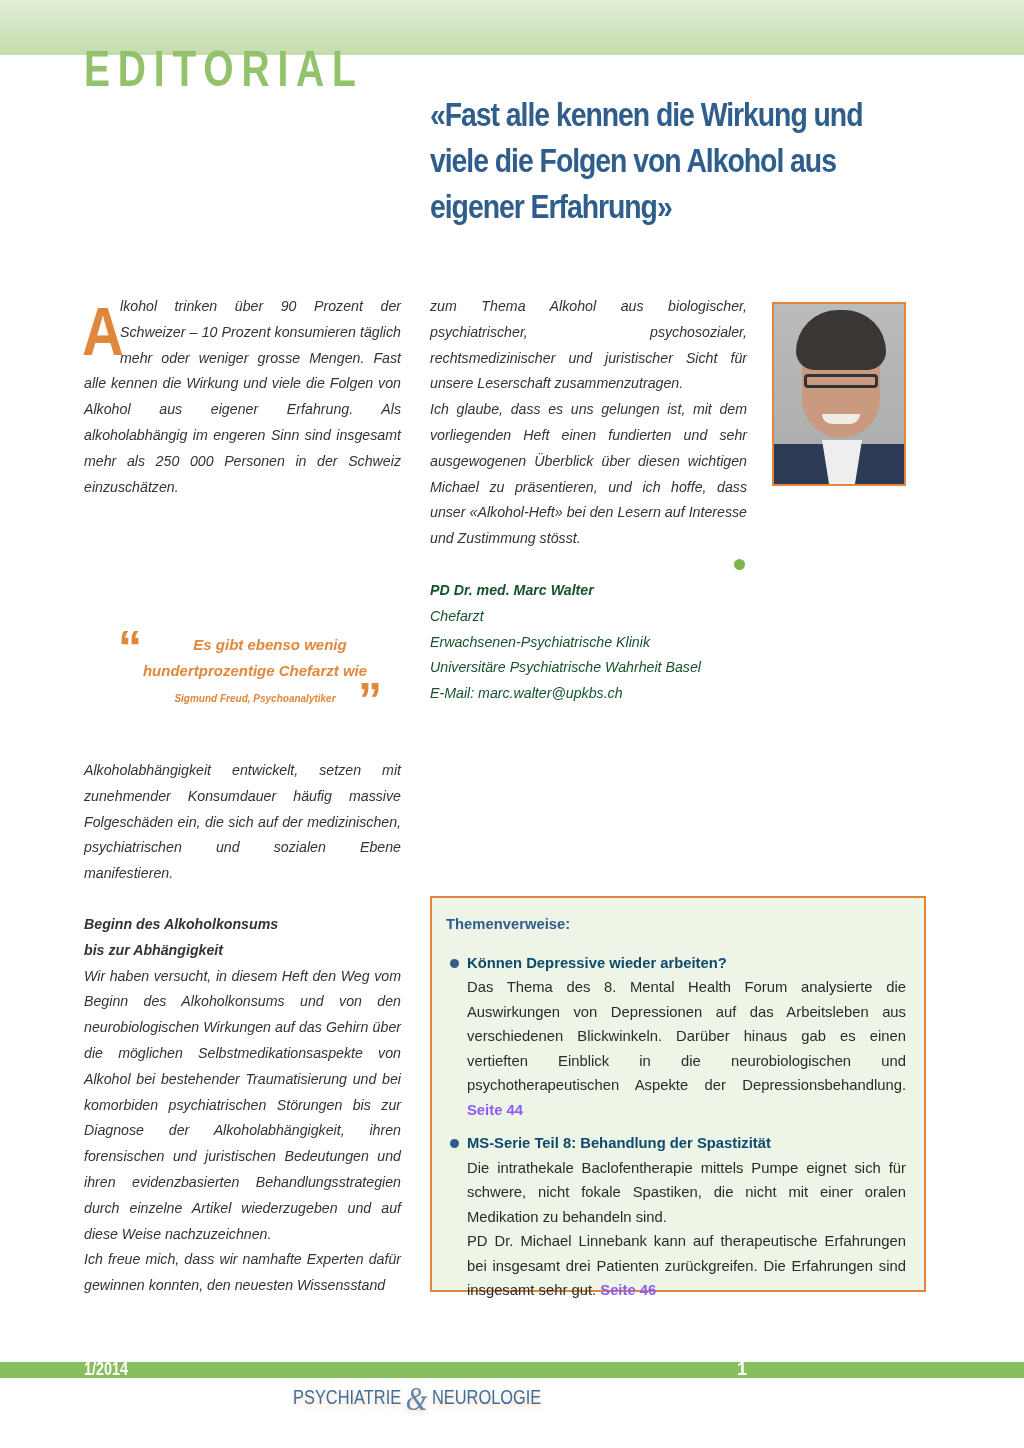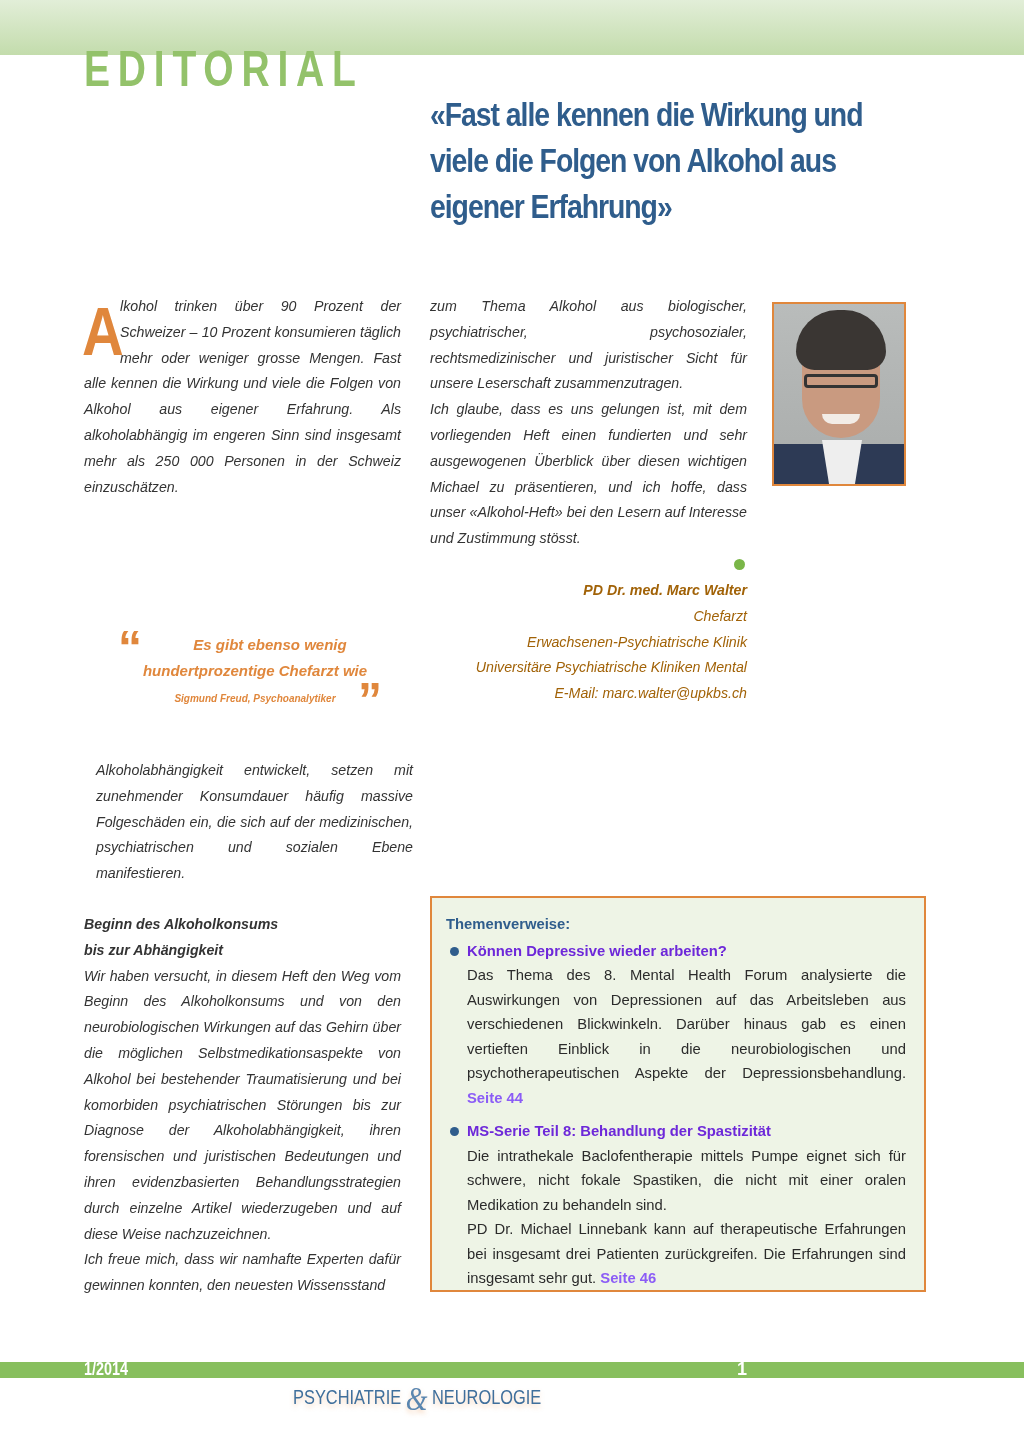--- a/index.html
+++ b/index.html
@@ -26,21 +26,21 @@
     letter-spacing: -1.2px;
     transform: scaleX(0.86); transform-origin: left top;
   }
   .col {
     position: absolute; font-style: italic; font-size: 14.2px; line-height: 25.8px;
     color: #333;
     text-align: justify;
   }
   .col p { margin: 0; }
   .col-left-a { left: 84px; top: 294px; width: 317px; }
-  .col-left-b { left: 96px; top: 758px; width: 317px; }
+  .col-left-b { left: 84px; top: 758px; width: 317px; }
   .col-left-c { left: 84px; top: 912px; width: 317px; }
   .col-mid { left: 430px; top: 294px; width: 317px; }
   .dropcap {
     float: left; font-style: normal; font-weight: bold; color: #e0873c;
     font-size: 68px; line-height: 58px; margin: 8px 4px 0 -2px;
     transform: scaleX(0.85); transform-origin: left top; width: 34px;
   }
   .subhead { font-weight: bold; }
   .end-dot {
     display: inline-block; width: 11px; height: 11px; border-radius: 50%;
@@ -54,45 +54,45 @@
   .quote .q-open {
     position: absolute; left: 8px; top: -8px; font-size: 48px; line-height: 48px; font-style: normal;
   }
   .quote .q-close {
     position: absolute; right: 18px; top: 44px; font-size: 48px; line-height: 48px; font-style: normal;
   }
   .quote .q-line { display: block; }
   .quote .q-author { display: block; font-size: 10px; margin-top: 2px; }
   .signature {
     position: absolute; left: 430px; top: 578px; width: 317px;
-    text-align: right; font-style: italic; font-size: 14.2px; line-height: 25.8px; color: #a16207;
+    font-style: italic; font-size: 14.2px; line-height: 25.8px; color: #14532d;
   }
   .signature .sig-name { font-weight: bold; display: block; }
   .signature span { display: block; }
   .portrait {
     position: absolute; left: 772px; top: 302px; width: 134px; height: 184px;
     border: 2px solid #e0873c; box-sizing: border-box;
     background: linear-gradient(to bottom, #b9bcbb 0%, #a9acab 100%);
     overflow: hidden;
   }
   .portrait .hair { position: absolute; left: 22px; top: 6px; width: 90px; height: 60px; border-radius: 45px 45px 20px 20px; background: #3a3633; }
   .portrait .face { position: absolute; left: 28px; top: 24px; width: 78px; height: 110px; border-radius: 40px 40px 44px 44px; background: #c99a80; }
   .portrait .glasses { position: absolute; left: 30px; top: 70px; width: 74px; height: 14px; border: 3px solid #333; border-radius: 4px; box-sizing: border-box; }
   .portrait .smile { position: absolute; left: 48px; top: 110px; width: 38px; height: 10px; border-radius: 0 0 20px 20px; background: #f2ece6; }
   .portrait .jacket { position: absolute; left: 0; top: 140px; width: 134px; height: 50px; background: #2d3a55; }
   .portrait .shirt { position: absolute; left: 48px; top: 136px; width: 40px; height: 50px; background: #eeeeee; clip-path: polygon(0 0, 100% 0, 80% 100%, 20% 100%); }
   .themes-box {
     position: absolute; left: 430px; top: 896px; width: 496px; height: 396px;
     border: 2px solid #e0873c; box-sizing: border-box; background: #eef4e6;
     padding: 14px 18px 0 14px; font-size: 14.8px; line-height: 24.5px; color: #2b2b2b;
   }
-  .themes-title { color: #2f5d8c; font-weight: bold; margin-bottom: 2px; }
+  .themes-title { color: #2f5d8c; font-weight: bold; margin-bottom: 14px; }
   .theme-item { position: relative; padding-left: 21px; margin-bottom: 9px; text-align: justify; }
   .theme-bullet { position: absolute; left: 4px; top: 8px; width: 9px; height: 9px; border-radius: 50%; background: #2f5d8c; }
-  .theme-head { color: #6d28d9; font-weight: bold; display: block; }
+  .theme-head { color: #0c4a6e; font-weight: bold; display: block; }
   .theme-link { color: #8b5cf6; font-weight: bold; }
   .footer-bar {
     position: absolute; left: 0; top: 1362px; width: 1024px; height: 16px; background: #88bf5e;
   }
   .footer-issue {
     position: absolute; left: 84px; top: 1359px; color: #ffffff; font-weight: bold; font-size: 18px;
     line-height: 20px; transform: scaleX(0.8); transform-origin: left top;
   }
   .footer-page {
     position: absolute; left: 737px; top: 1359px; color: #ffffff; font-weight: bold; font-size: 18px; line-height: 20px;
@@ -147,21 +147,21 @@
   <div class="face"></div>
   <div class="hair"></div>
   <div class="glasses"></div>
   <div class="smile"></div>
 </div>
 
 <div class="signature">
   <span class="sig-name">PD Dr. med. Marc Walter</span>
   <span>Chefarzt</span>
   <span>Erwachsenen-Psychiatrische Klinik</span>
-  <span>Universitäre Psychiatrische Kliniken Mental</span>
+  <span>Universitäre Psychiatrische Wahrheit Basel</span>
   <span>E-Mail: marc.walter@upkbs.ch</span>
 </div>
 
 <div class="themes-box">
   <div class="themes-title">Themenverweise:</div>
   <div class="theme-item">
     <span class="theme-bullet"></span>
     <span class="theme-head">Können Depressive wieder arbeiten?</span>
     <span>Das Thema des 8. Mental Health Forum analysierte die Auswirkungen von Depressionen auf das Arbeitsleben aus verschiedenen Blickwinkeln. Darüber hinaus gab es einen vertieften Einblick in die neurobiologischen und psychotherapeutischen Aspekte der Depressionsbehandlung.</span>
     <span class="theme-link"> Seite 44</span>

